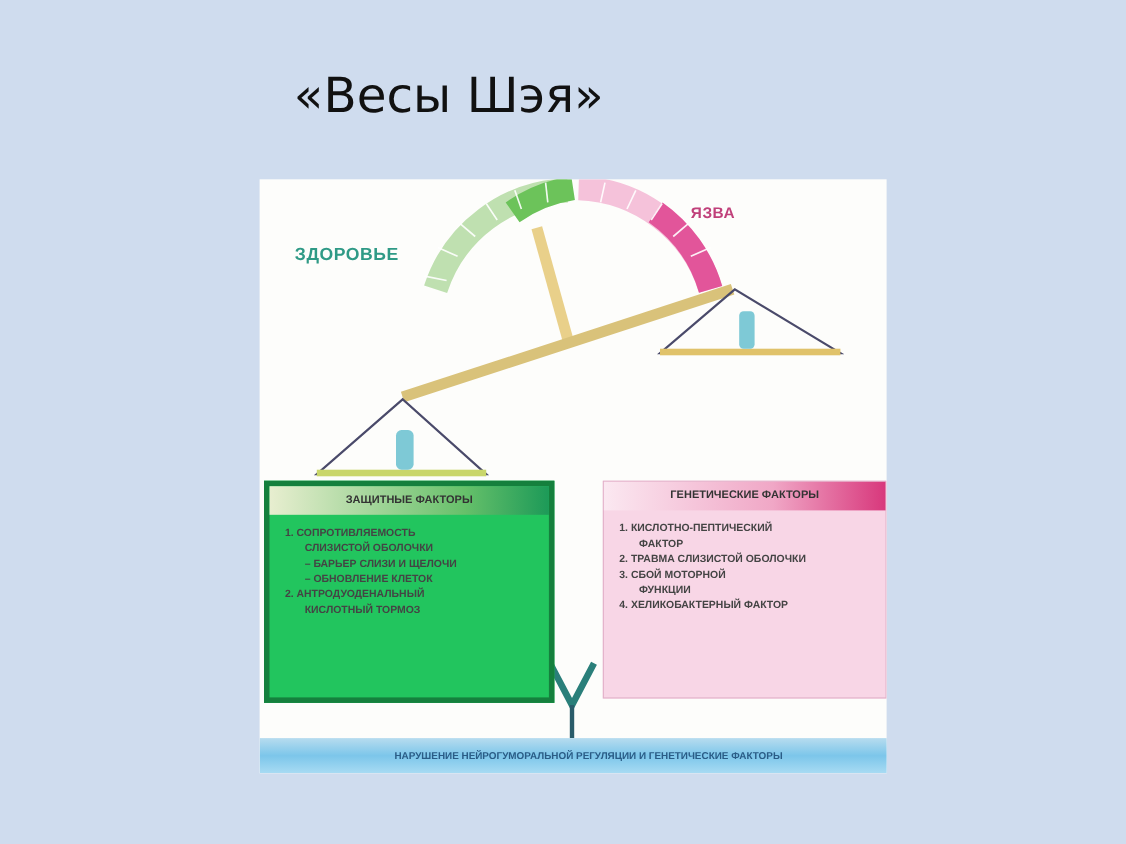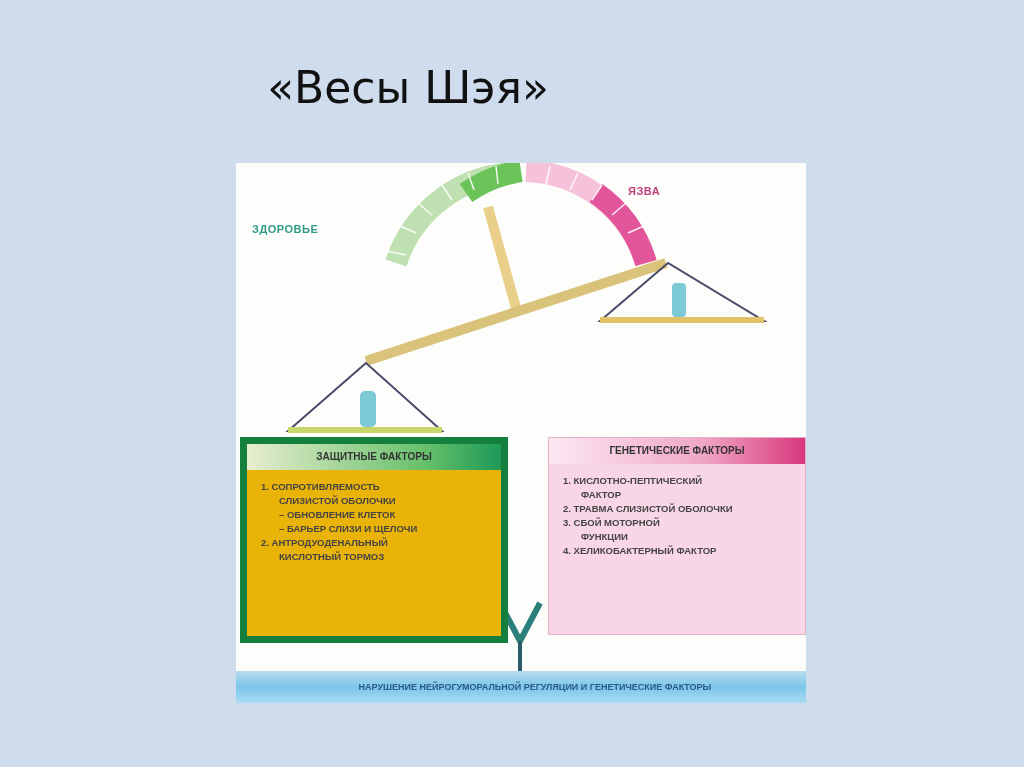--- a/index.html
+++ b/index.html
@@ -1,23 +1,23 @@
 <!DOCTYPE html>
 <html><head>
 <meta charset="utf-8">
 <style>
   html, body { margin:0; padding:0; }
   body { width:1024px; height:767px; background:#cfdcee; position:relative; overflow:hidden; font-family:"Liberation Sans", sans-serif; }
   .title { position:absolute; left:0; top:62px; width:816px; text-align:center; font-size:44px; color:#111; font-family:"DejaVu Sans", sans-serif; }
   .figure { position:absolute; left:236px; top:163px; width:570px; height:540px; background:#fdfdfb; overflow:hidden; }
   .figure svg { position:absolute; left:0; top:0; }
-  .lbl-health { position:absolute; left:16px; top:60px; font-size:11px; font-weight:bold; color:#2f9a86; letter-spacing:0.5px; }
-  .lbl-ulcer { position:absolute; left:392px; top:22px; font-size:11px; font-weight:bold; color:#c0407a; letter-spacing:0.5px; }
+  .lbl-health { position:absolute; left:32px; top:60px; font-size:16px; font-weight:bold; color:#2f9a86; letter-spacing:0.5px; }
+  .lbl-ulcer { position:absolute; left:392px; top:22px; font-size:14px; font-weight:bold; color:#c0407a; letter-spacing:0.5px; }
   .box { position:absolute; font-size:9.5px; line-height:14px; color:#444; font-weight:bold; }
-  .box-prot { left:4px; top:274px; width:254px; height:192px; background:#eab308; border:7px solid #15803d; }
+  .box-prot { left:4px; top:274px; width:254px; height:192px; background:#22c55e; border:5px solid #15803d; }
   .box-aggr { left:312px; top:274px; width:256px; height:196px; background:#f8d6e6; border:1px solid #e2b0c8; }
   .box-head { height:26px; display:flex; align-items:center; justify-content:center; font-size:10px; color:#333; }
   .box-prot .box-head { background:linear-gradient(90deg,#e8eed0 0%,#66c06a 70%,#1d9a58 100%); }
   .box-aggr .box-head { background:linear-gradient(90deg,#fbe8f1 0%,#f0a7c6 60%,#d8387c 100%); }
   .box ul { list-style:none; margin:10px 0 0 0; padding:0 1px 0 14px; }
   .box li { white-space:nowrap; }
   .box li.sub { padding-left:18px; }
   .bottom-bar { position:absolute; left:0; top:508px; width:570px; height:32px; background:linear-gradient(180deg,#b7dcef 0%,#7cc6ea 50%,#a8dbf3 100%); display:flex; align-items:center; justify-content:center; font-size:9px; font-weight:bold; color:#2a5c86; white-space:nowrap;padding-left:14px; }
 </style>
 </head>
@@ -64,22 +64,22 @@
   </svg>
 
   <div class="lbl-health">ЗДОРОВЬЕ</div>
   <div class="lbl-ulcer">ЯЗВА</div>
 
   <div class="box box-prot">
     <div class="box-head">ЗАЩИТНЫЕ ФАКТОРЫ</div>
     <ul>
       <li>1. СОПРОТИВЛЯЕМОСТЬ</li>
       <li class="sub">СЛИЗИСТОЙ ОБОЛОЧКИ</li>
+      <li class="sub">– БАРЬЕР СЛИЗИ И ЩЕЛОЧИ</li>
       <li class="sub">– ОБНОВЛЕНИЕ КЛЕТОК</li>
-      <li class="sub">– БАРЬЕР СЛИЗИ И ЩЕЛОЧИ</li>
       <li>2. АНТРОДУОДЕНАЛЬНЫЙ</li>
       <li class="sub">КИСЛОТНЫЙ ТОРМОЗ</li>
     </ul>
   </div>
 
   <div class="box box-aggr">
     <div class="box-head">ГЕНЕТИЧЕСКИЕ ФАКТОРЫ</div>
     <ul>
       <li>1. КИСЛОТНО-ПЕПТИЧЕСКИЙ</li>
       <li class="sub">ФАКТОР</li>

